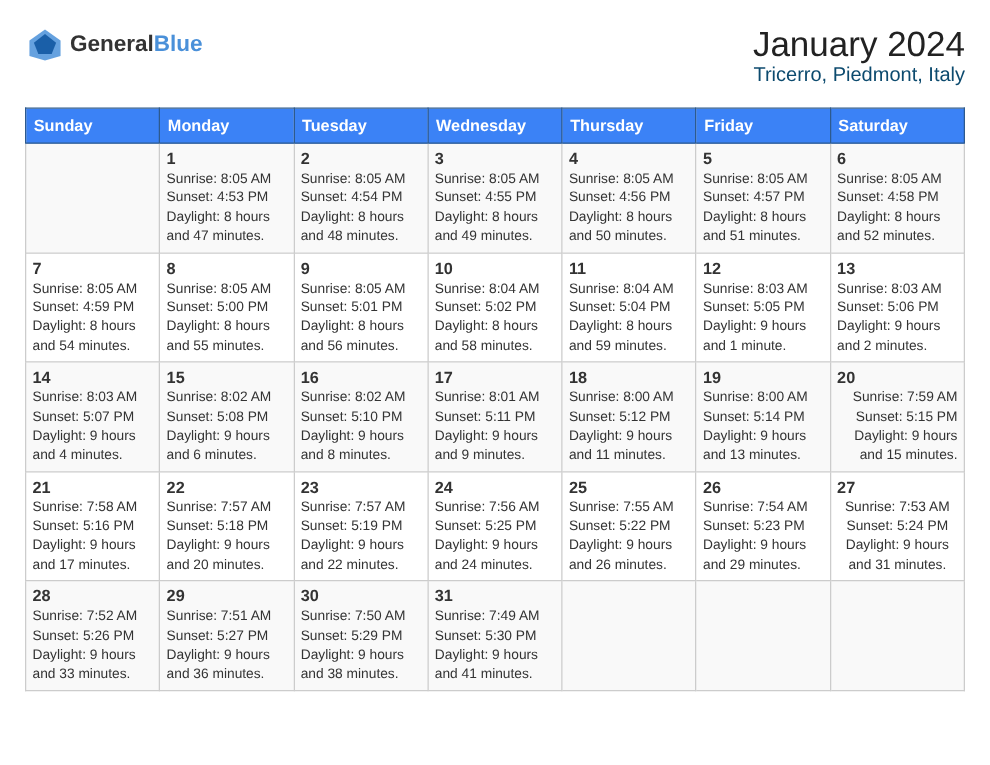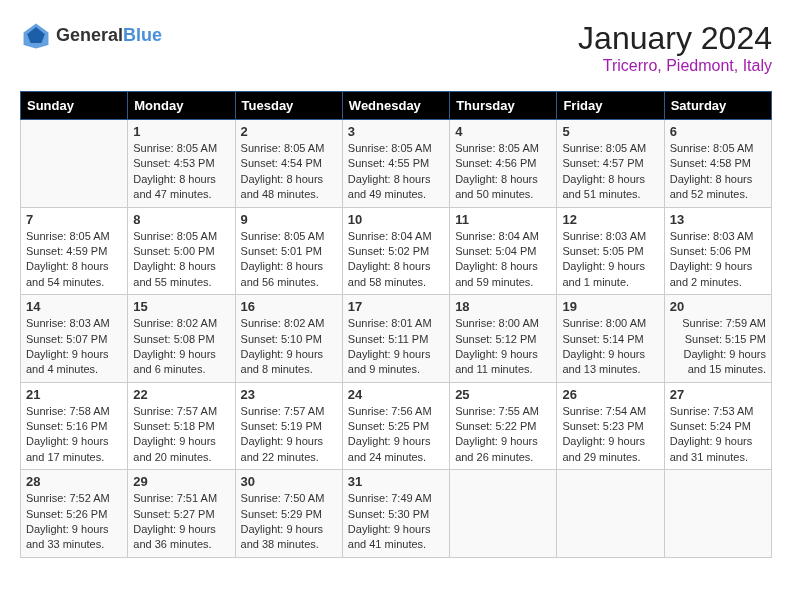--- a/index.html
+++ b/index.html
@@ -28,37 +28,37 @@
       line-height: 1.2;
     }
     .logo-icon {
       width: 32px;
       height: 32px;
     }
     .title-block {
       text-align: right;
     }
     .title-block h1 {
-      font-size: 32px;
+      font-size: 28px;
       font-weight: normal;
       color: #222;
       margin-left: 38px;
     }
     .title-block h2 {
       font-size: 16px;
       font-weight: normal;
-      color: #a21caf;
+      color: #0c4a6e;
     }
     table {
       width: 100%;
       border-collapse: collapse;
       font-size: 11px;
     }
     thead tr {
-      background-color: #000000;
+      background-color: #3b82f6;
       color: #fff;
     }
     thead th {
       padding: 6px 6px;
       font-size: 13px;
       font-weight: bold;
       border: 1px solid #2d5a8e;
       text-align: left;
     }
     tbody tr {
@@ -310,21 +310,21 @@
         </td>
         <td>
           <span class="day-number">26</span>
           <div class="day-info" style="white-space: pre-line;">Sunrise: 7:54 AM
 Sunset: 5:23 PM
 Daylight: 9 hours
 and 29 minutes.</div>
         </td>
         <td>
           <span class="day-number">27</span>
-          <div class="day-info" style="white-space: pre-line;">Sunrise: 7:53 AM
+          <div class="day-info" style="white-space: pre-line; text-align: center;">Sunrise: 7:53 AM
 Sunset: 5:24 PM
 Daylight: 9 hours
 and 31 minutes.</div>
         </td>
       </tr>
       <tr>
         <td>
           <span class="day-number">28</span>
           <div class="day-info" style="white-space: pre-line;">Sunrise: 7:52 AM
 Sunset: 5:26 PM

